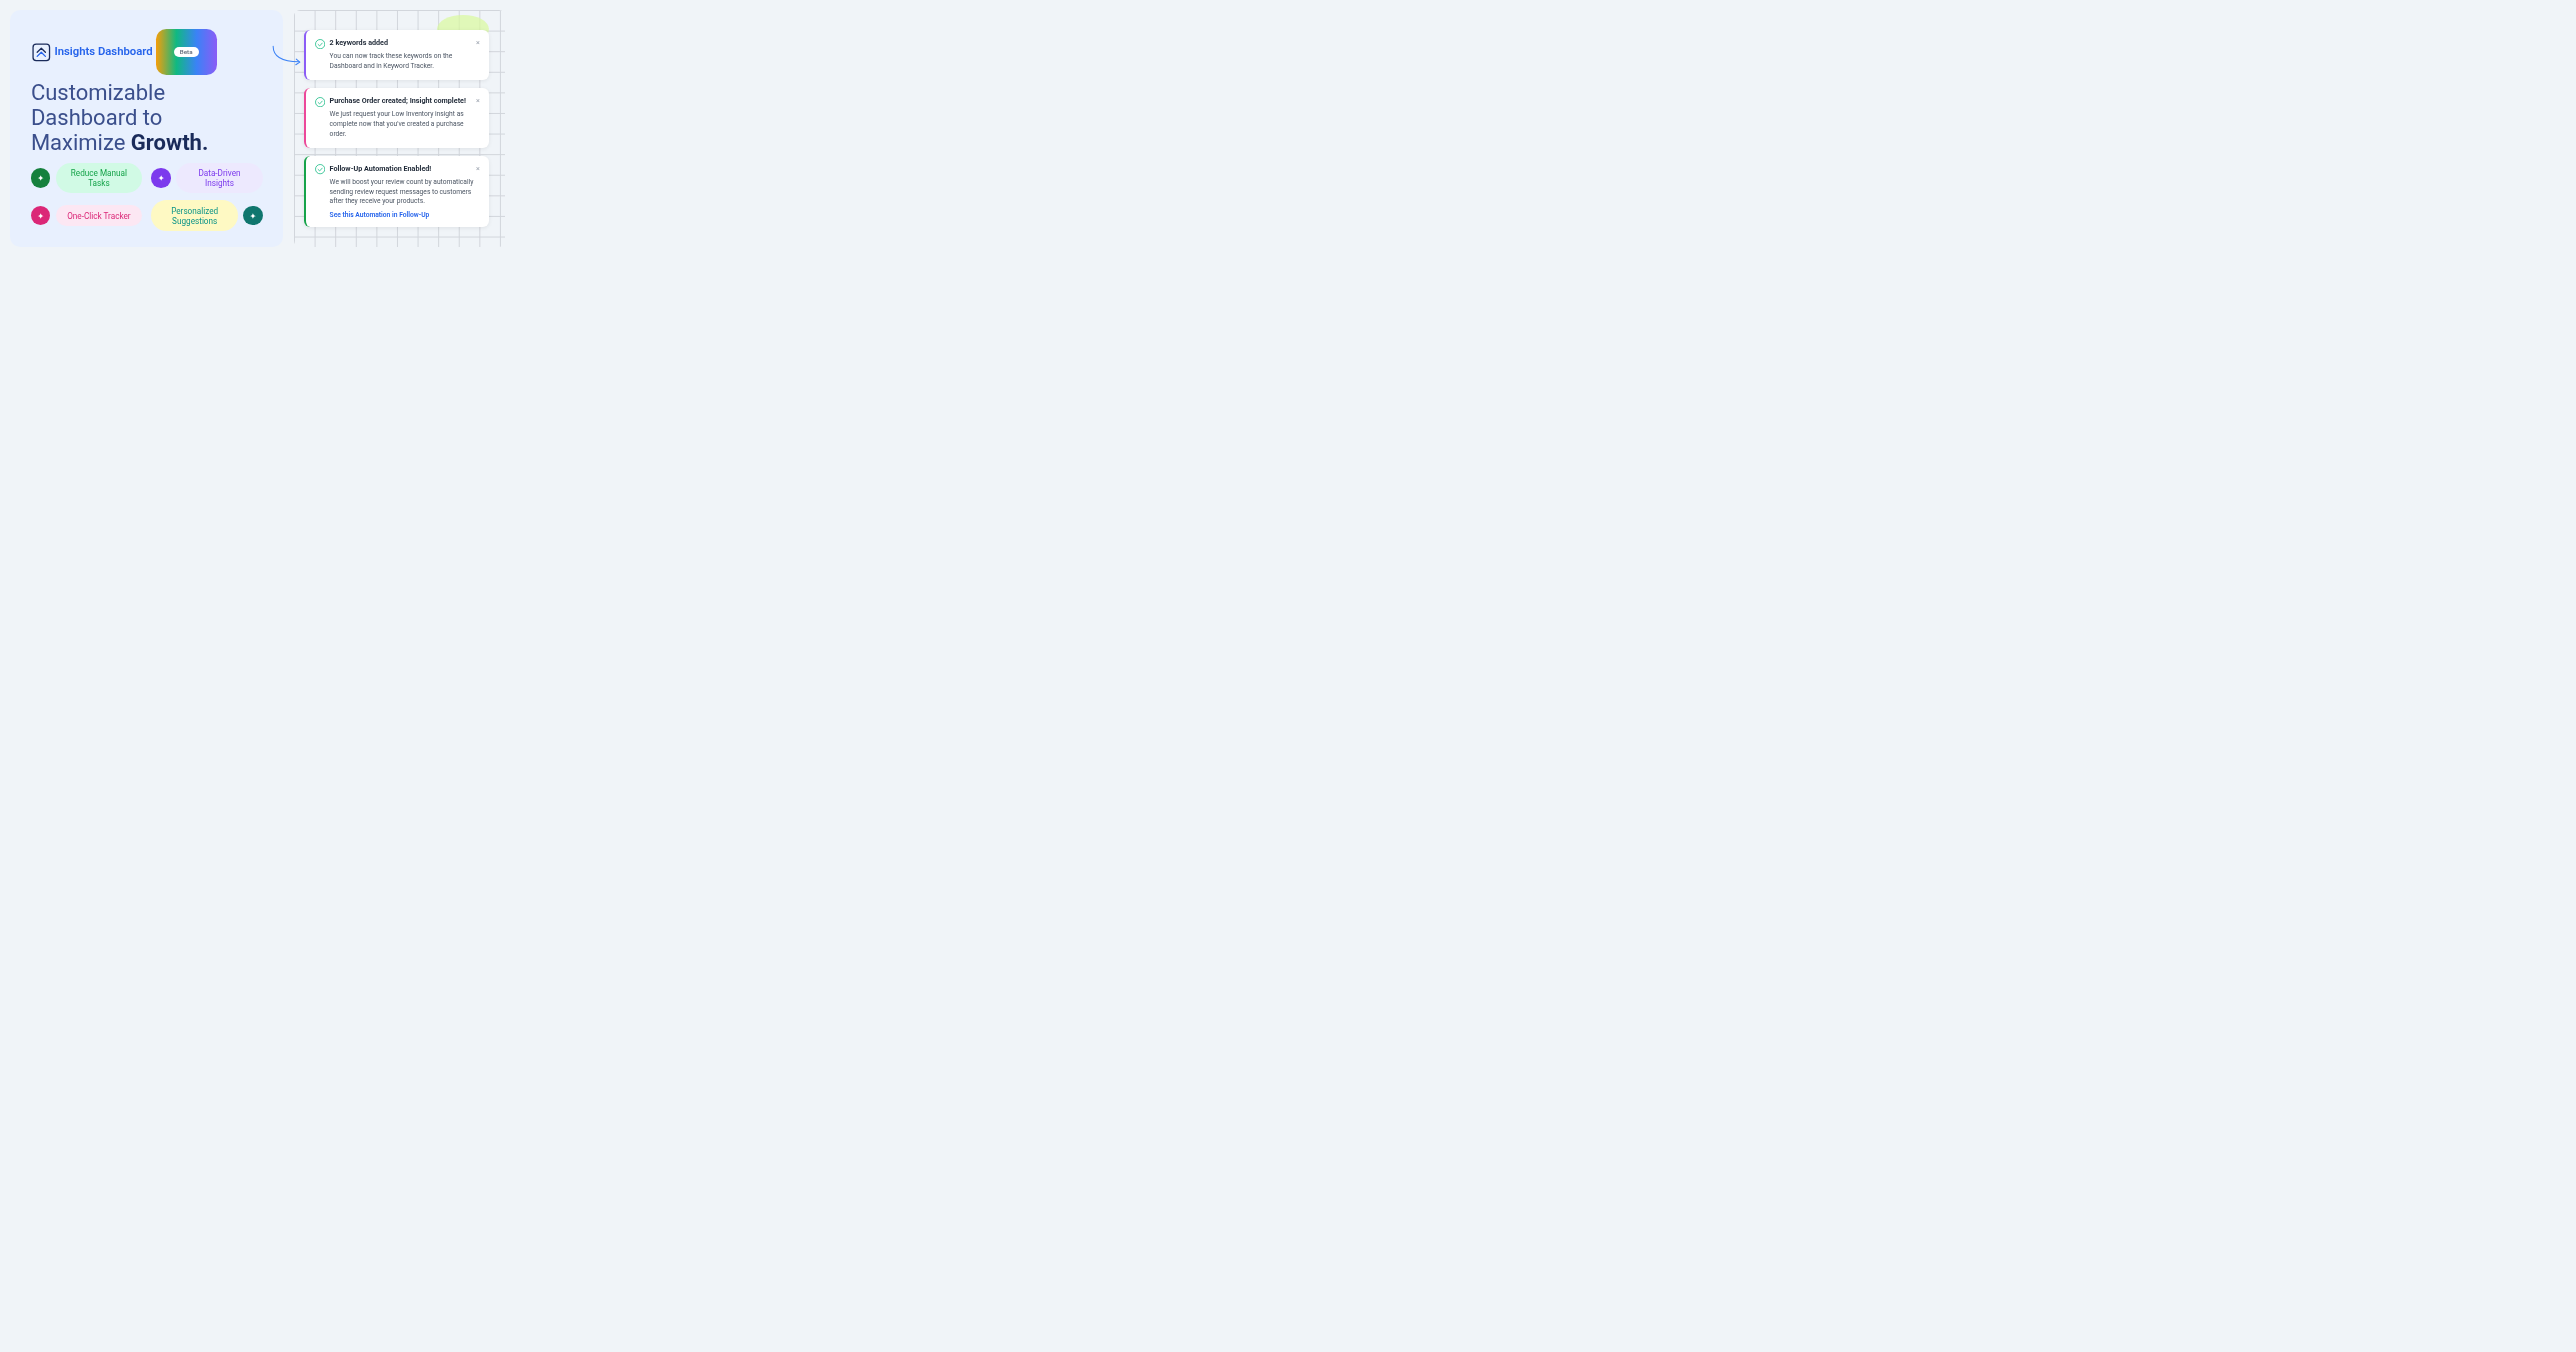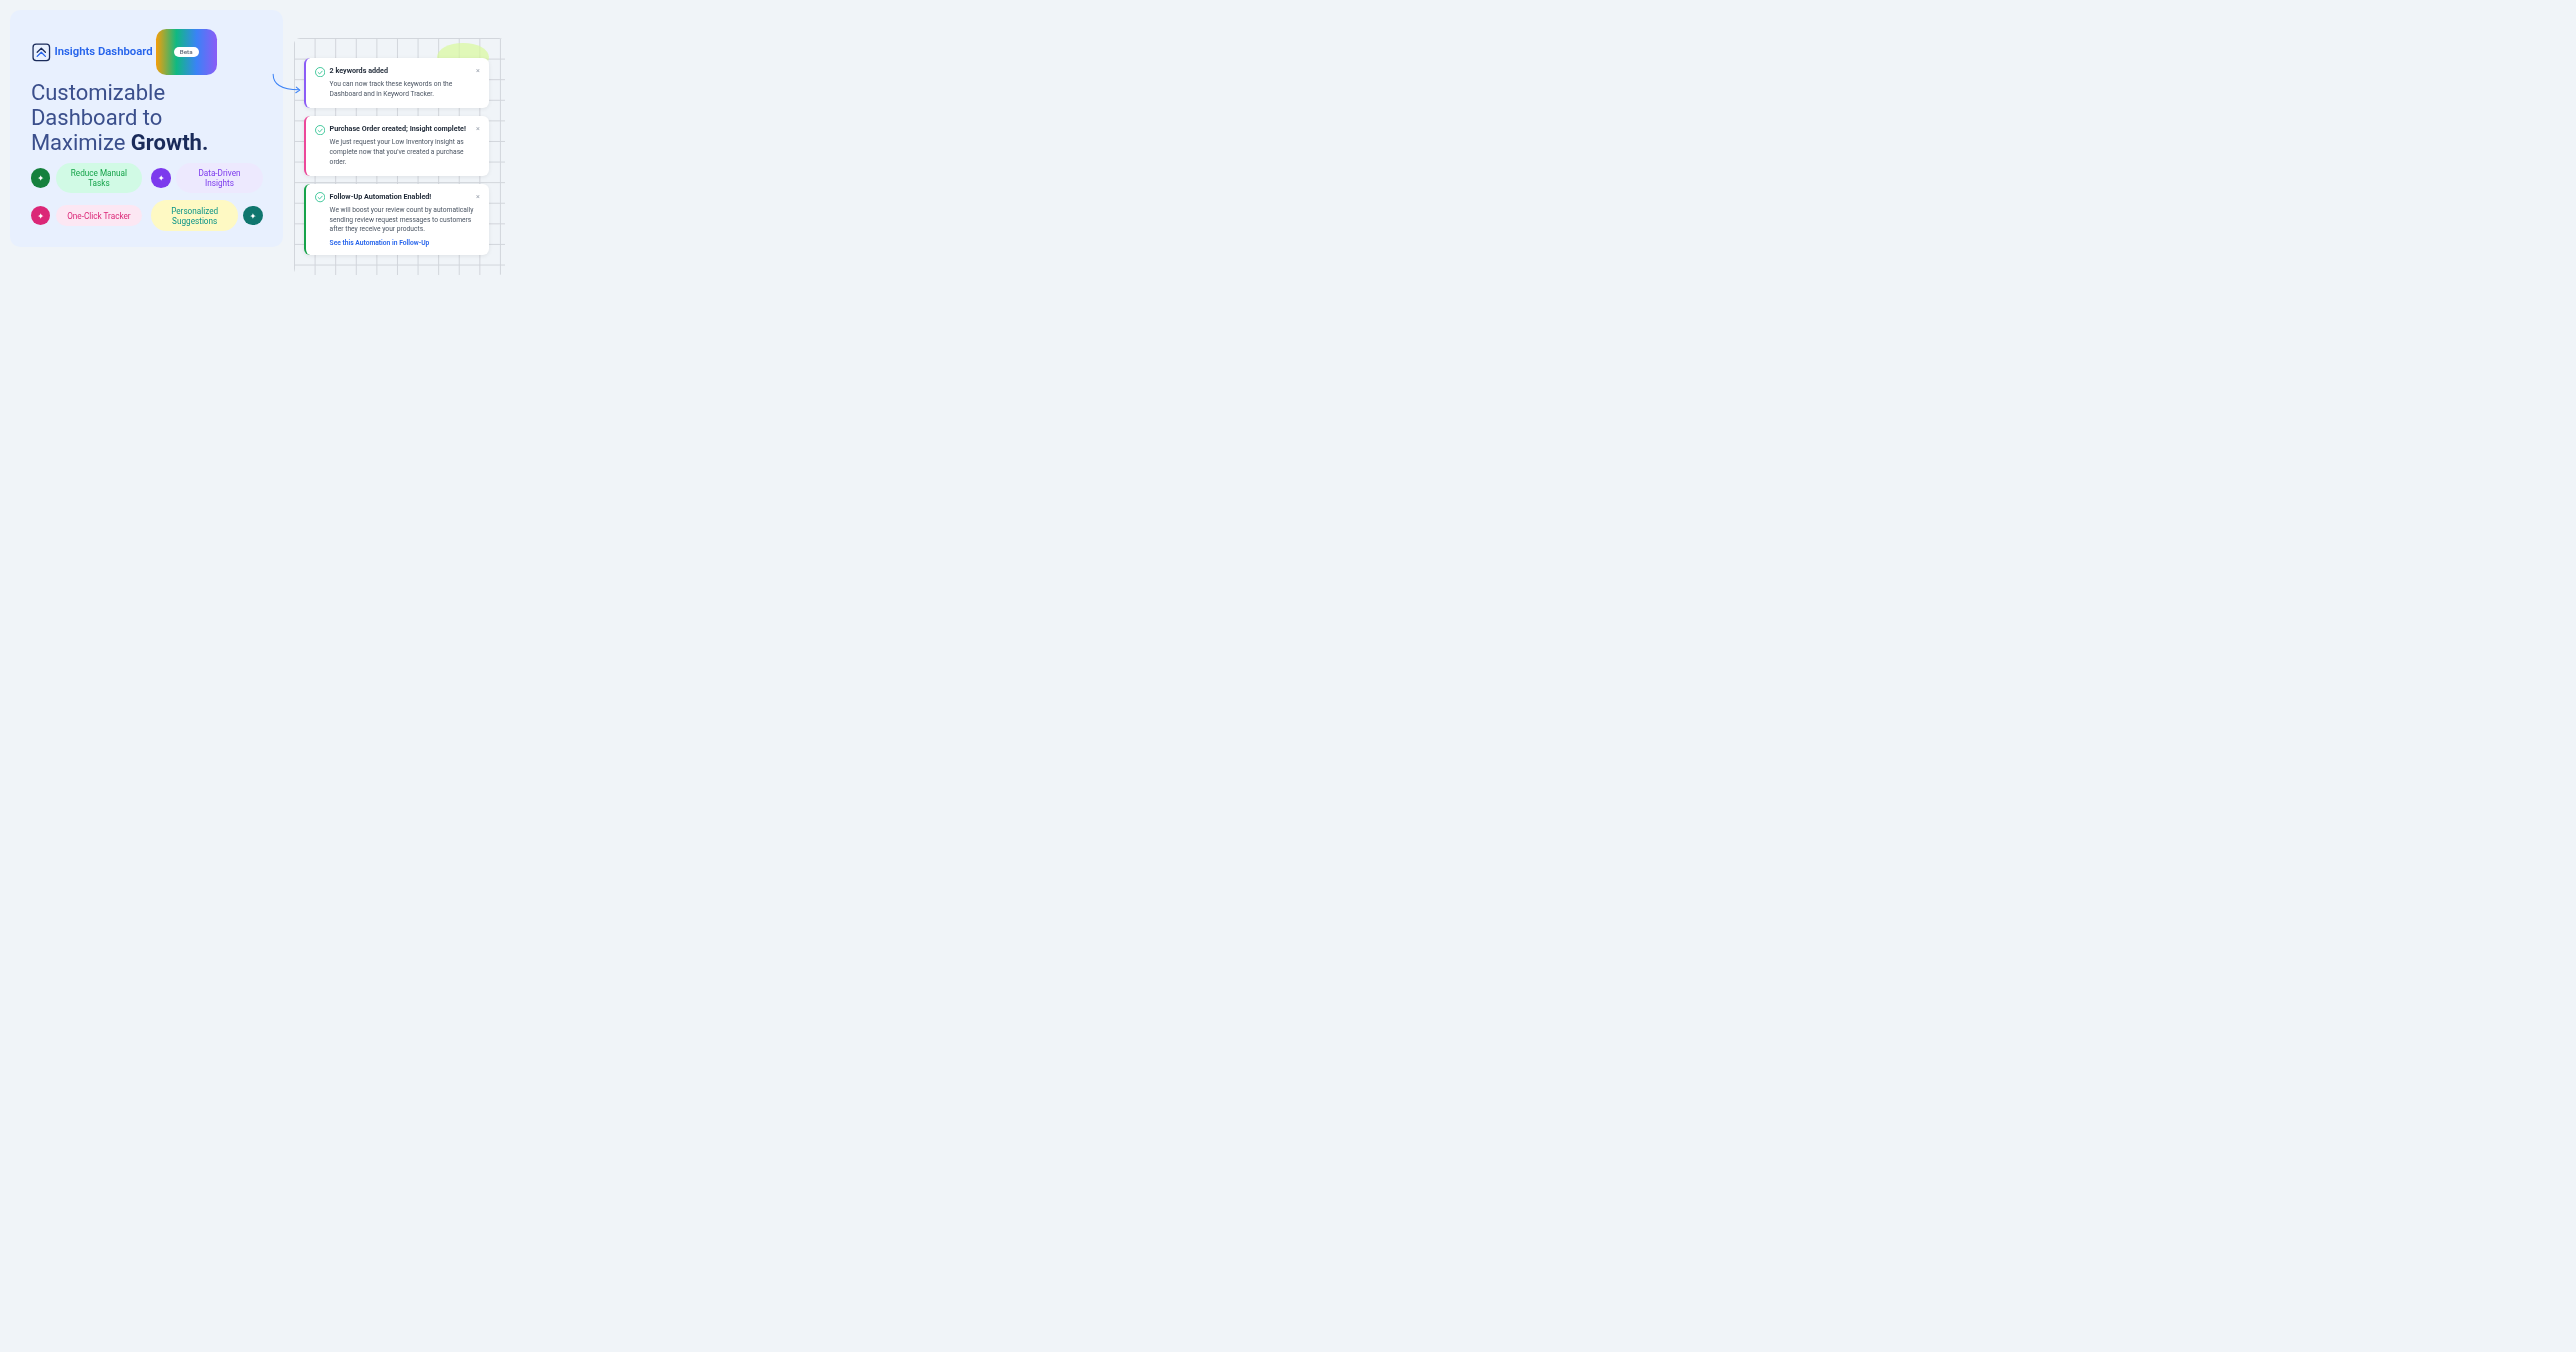--- a/index.html
+++ b/index.html
@@ -152,21 +152,20 @@
     }
 
     
     .right-panel {
       flex: 1;
       position: relative;
       min-height: 237px;
       display: flex;
       flex-direction: column;
       justify-content: center;
-      margin-top: 28px;
     }
 
     .grid-bg {
       position: absolute;
       top: 0; left: 0; right: 0; bottom: 0;
       background-image:
         linear-gradient(#d1d5db 0.5px, transparent 0.5px),
         linear-gradient(90deg, #d1d5db 0.5px, transparent 0.5px);
       background-size: 20.6px 20.6px;
       border-radius: 6.2px;

